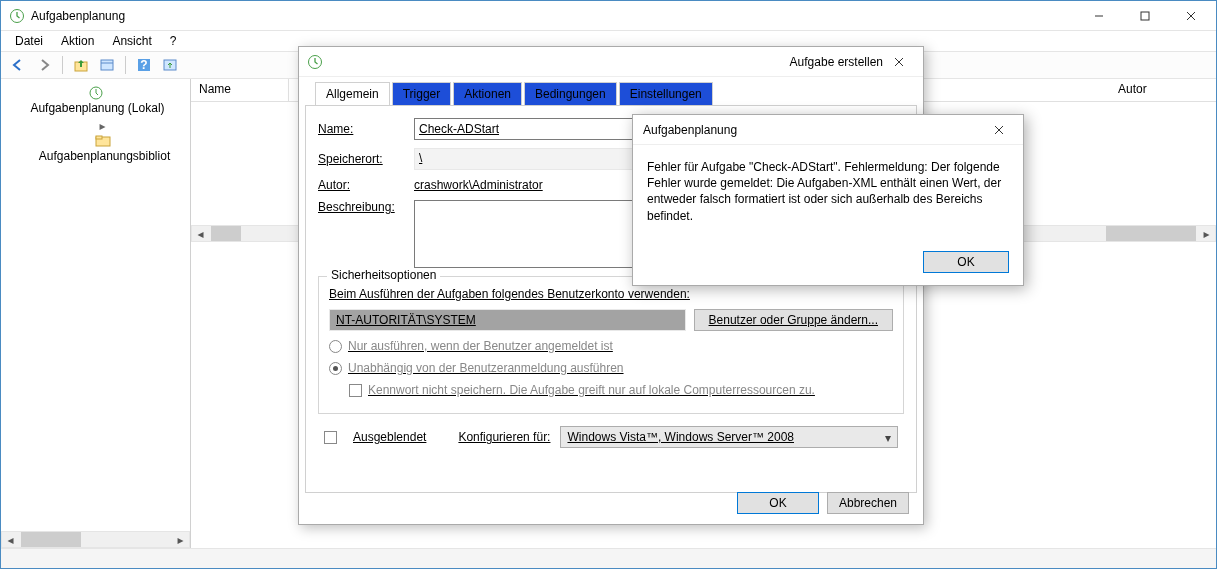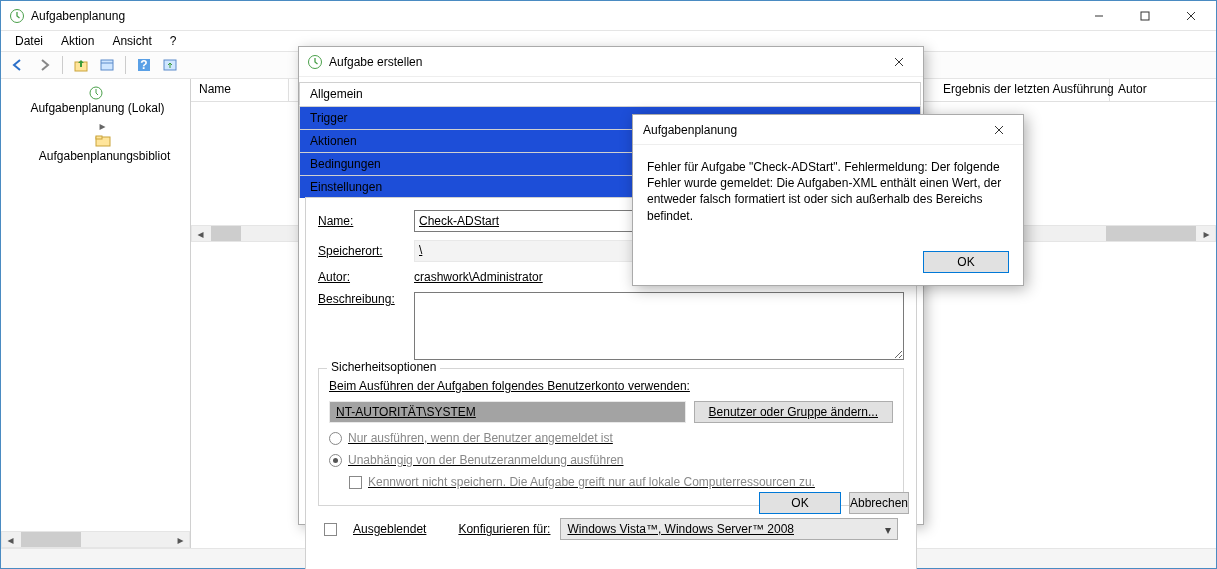--- a/index.html
+++ b/index.html
@@ -32,24 +32,24 @@
 .listhdr .col { padding: 3px 8px; border-right: 1px solid #e0e0e0; color: #000; white-space: nowrap; }
 .hscroll-fake { position: absolute; left: 0; right: 0; height: 17px; background: #f0f0f0; border: 1px solid #e5e5e5; display: flex; align-items: center; }
 .hscroll-fake .thumb { height: 15px; background: #cdcdcd; border-radius: 0; }
 .hscroll-fake .arrow { width: 17px; height: 15px; display: flex; align-items: center; justify-content: center; color: #555; }
 .statusbar { height: 20px; border-top: 1px solid #e5e5e5; background: #f5f5f5; }
 
 
 .dialog1 { position: absolute; left: 298px; top: 46px; width: 626px; height: 479px; background: #fff; border: 1px solid #aaa; box-shadow: 3px 3px 12px rgba(0,0,0,0.25); }
 .dlg-title { height: 30px; display: flex; align-items: center; padding: 0 8px; border-bottom: 1px solid #eee; }
 .dlg-title .dicon { width: 16px; height: 16px; margin-right: 6px; }
-.dlg-title .dlabel { flex: 1; }
+.dlg-title .dlabel { flex: 1; text-align: right; }
 .dlg-title .close { width: 32px; height: 28px; display: flex; align-items: center; justify-content: center; color: #333; }
 
-.tabs { display: flex; padding: 0 0; margin-top: 4px; flex-direction: column; }
+.tabs { display: flex; padding: 0 16px; margin-top: 4px; }
 .tab { padding: 4px 10px; border: 1px solid #d0d0d0; border-bottom: none; background: #1d4ed8; margin-right: 2px; position: relative; top: 1px; }
 .tab.active { background: #fff; border-bottom: 1px solid #fff; }
 .tabbody { border: 1px solid #d0d0d0; margin: 0 6px 10px 6px; padding: 12px; height: 388px; position: relative; background: #fff; text-decoration: underline; }
 
 .frow { display: flex; align-items: center; margin-bottom: 8px; }
 .frow .flabel { width: 96px; }
 .frow .finput { flex: 1; height: 22px; border: 1px solid #7a7a7a; padding: 2px 4px; background: #fff; }
 .frow .fval-ro { flex: 1; height: 22px; padding: 2px 4px; background: #f3f3f3; border: 1px solid #e8e8e8; }
 .frow .ftext { flex: 1; height: 68px; border: 1px solid #7a7a7a; background: #fff; }
 
@@ -187,21 +187,20 @@
         <div class="thumb" style="width:60px;margin-left:2px;"></div>
         <div style="flex:1"></div>
         <div class="arrow">▸</div>
       </div>
     </div>
 
     <div class="listpane">
       <div class="listhdr">
         <div class="col" style="width:98px">Name</div>
         <div class="col" style="flex:1;border-right:none;"></div>
-        <div class="col" style="width:175px">Ergebnis der letzten Ausführung</div>
         <div class="col" style="width:106px;border-right:none;">Autor</div>
       </div>
       <div class="hscroll-fake" style="top:146px;">
         <div class="arrow">◂</div>
         <div class="thumb" style="width:30px;margin-left:2px;"></div>
         <div style="flex:1"></div>
         <div class="thumb" style="width:90px;margin-right:2px;"></div>
         <div class="arrow">▸</div>
       </div>
     </div>
@@ -282,21 +281,21 @@
       <span>Konfigurieren für:</span>
       <div class="select" style="flex:1">
         <span>Windows Vista™, Windows Server™ 2008</span>
         <span class="caret2">▾</span>
       </div>
     </div>
   </div>
 
   <div class="dlg-buttons">
     <div class="btn primary" style="width:82px">OK</div>
-    <div class="btn" style="width:60px">Abbrechen</div>
+    <div class="btn" style="width:82px">Abbrechen</div>
   </div>
 </div>
 
 <div class="msgbox">
   <div class="mtitle">
     <span class="mlabel">Aufgabenplanung</span>
     <div class="mclose">
       <svg width="10" height="10">
           <line x1="1" y1="1" x2="9" y2="9" stroke="#333"></line>
           <line x1="9" y1="1" x2="1" y2="9" stroke="#333"></line>

